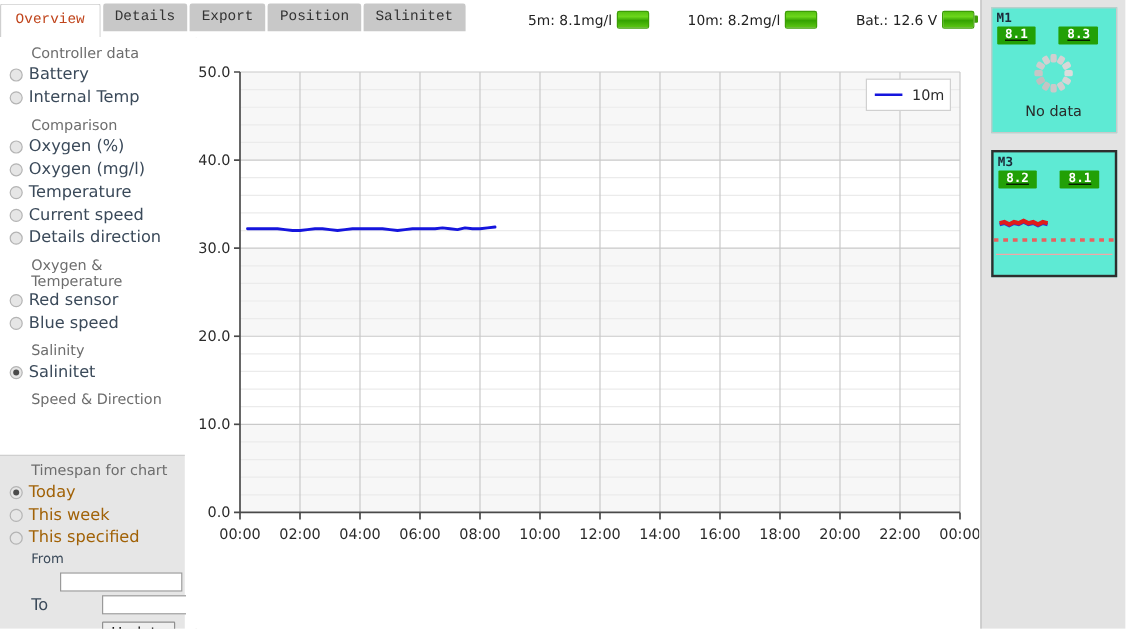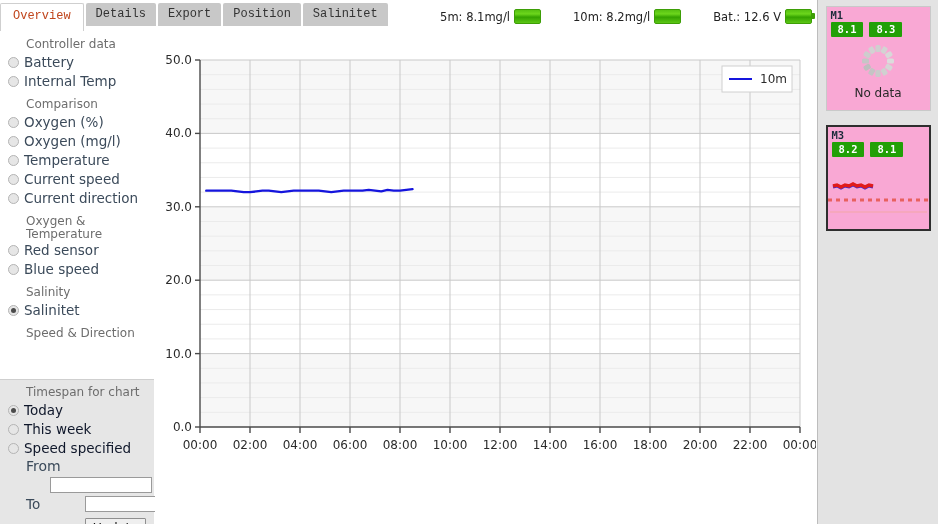--- a/index.html
+++ b/index.html
@@ -72,28 +72,28 @@
     content:""; position:absolute; left:2px; top:2px; width:5px; height:5px;
     border-radius:50%; background:#4b4b4b;
   }
   .opt .lbl { line-height: 15px; }
 
   .timespan {
     position:absolute; left:0; bottom:0; width:154px; height:145px;
     background:#e6e6e6; border-top:1px solid #cfcfcf; box-sizing:border-box;
   }
   .timespan .grp-title { color:#6d6d6d; padding-top:6px; }
-  .timespan .opt { color:#0f172a; }
+  .timespan .opt { color:#a16207; }
   .field-row { display:flex; align-items:center; margin-top:3px;gap:45px; }
   .field-row .lbl2 { width:24px; font-size:13.5px; color:#3b4a5a; }
   .txtfield {
     width: 102px; height: 16px; background:#fff;
     border:1px solid #9a9a9a; box-sizing:border-box;
   }
-  .from-label { padding-left:26px; font-size:14px; color:#3b4a5a; line-height:16px; }
+  .from-label { padding-left:26px; font-size:11px; color:#3b4a5a; line-height:16px; }
   .from-field { margin-left:50px; }
   .btn-row { display:flex; justify-content:flex-end; padding-right:8px; margin-top:6px; }
   .btn {
     font-family: "DejaVu Sans", "Liberation Sans", sans-serif;
     font-size: 12.5px; color:#111; background:#efefef;
     border:1px solid #8f8f8f; padding: 1px 7px; cursor:pointer;
     border-radius: 1px;
   }
 
   
@@ -102,30 +102,30 @@
   }
   .chart-svg { display:block; }
 
   
   .rightpanel {
     position:absolute; left:817px; top:0; width:121px; height:524px;
     background:#e3e3e3; border-left:1px solid #bdbdbd; box-sizing:border-box;
   }
   .card {
     position:relative; margin: 6px auto 0 auto; width: 105px;
-    background:#f9a8d4; box-sizing:border-box;
+    background:#5eead4; box-sizing:border-box;
   }
   .card.m1 { height: 105px; border:1px solid #c9c9c9; margin-top:6px; }
   .card.m3 { height: 106px; border:2px solid #2e2e2e; margin-top:14px; }
   .card-title {
     font-family: "DejaVu Sans Mono", "Liberation Mono", monospace;
     font-size: 10.5px; color:#1c2b3a; font-weight: bold;
     padding: 2px 0 0 4px; line-height: 12px;
   }
-  .badges { display:flex; gap:6px; padding: 1px 0 0 4px; }
+  .badges { display:flex; gap:19px; padding: 1px 0 0 4px; text-decoration: underline; }
   .badge {
     background:#22a006; color:#fff; font-weight:bold;
     font-family:"DejaVu Sans Mono","Liberation Mono", monospace;
     font-size:10.5px; padding: 1px 7px; border-radius:1px; line-height:13px;
   }
   .nodata-wrap { text-align:center; margin-top: 4px; }
   .nodata-text { font-size: 12px; color:#2a2a2a; margin-top: 1px; }
   .spark { display:block; }
 </style>
 </head>
@@ -182,21 +182,21 @@
     <div class="opt">
       <span class="radio"></span>
       <span class="lbl">Temperature</span>
     </div>
     <div class="opt">
       <span class="radio"></span>
       <span class="lbl">Current speed</span>
     </div>
     <div class="opt">
       <span class="radio"></span>
-      <span class="lbl">Current direction</span>
+      <span class="lbl">Details direction</span>
     </div>
 
     <div class="grp-title two-line" style="line-height:13px;"><span>Oxygen &amp; Temperature</span></div>
     <div class="opt">
       <span class="radio"></span>
       <span class="lbl">Red sensor</span>
     </div>
     <div class="opt">
       <span class="radio"></span>
       <span class="lbl">Blue speed</span>
@@ -215,21 +215,21 @@
       <div class="opt">
         <span class="radio checked"></span>
         <span class="lbl">Today</span>
       </div>
       <div class="opt">
         <span class="radio"></span>
         <span class="lbl">This week</span>
       </div>
       <div class="opt">
         <span class="radio"></span>
-        <span class="lbl">Speed specified</span>
+        <span class="lbl">This specified</span>
       </div>
       <div class="from-label">From</div>
       <div class="field-row from-field">
         <input class="txtfield" type="text" value="" style="">
       </div>
       <div class="field-row" style="padding-left:26px;">
         <span class="lbl2">To</span>
         <input class="txtfield" type="text" value="" style="">
       </div>
       <div class="btn-row">

